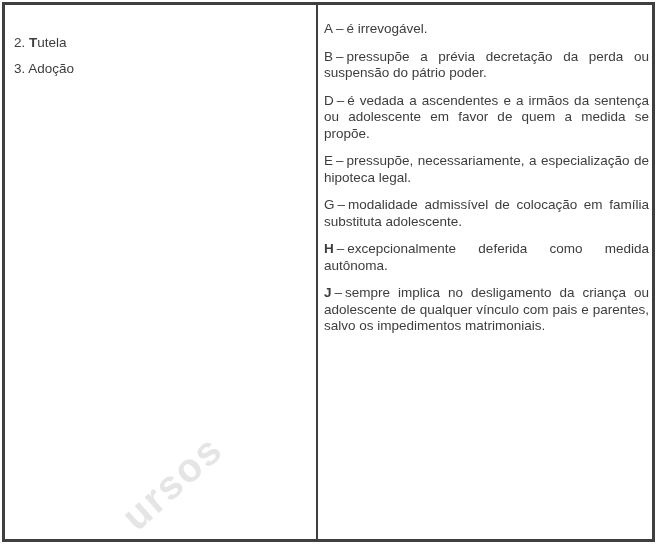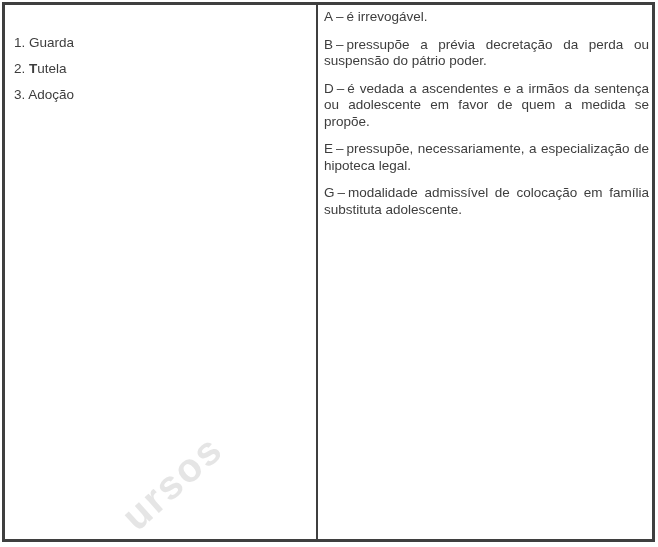--- a/index.html
+++ b/index.html
@@ -47,21 +47,21 @@
   }
   .left-item {
     font-size: 13.5px;
     line-height: 16px;
     margin-bottom: 10px;
     white-space: nowrap;
   }
   .left-item .b { font-weight: bold; }
   .right-cell {
     flex: 1 1 auto;
-    padding: 4px 3px 0 6px;
+    padding: 16px 3px 0 6px;
     overflow: hidden;
     border-radius: 12px;
   }
   .rp {
     font-size: 13.5px;
     line-height: 16.5px;
     margin: 0 0 11px 0;
     text-align: justify;
   }
   .rp .key[data-bold="true"] { font-weight: bold; }
@@ -70,27 +70,28 @@
 </head>
 <body>
 
 <div class="page">
 
   <div class="watermark">ursos</div>
 
   <div class="match-table">
 
     <div class="left-cell">
-      <div class="left-item"><span>1. Guarda</span><span class="b"></span><span></span></div>
       <div class="left-item"><span>2. </span><span class="b">T</span><span>utela</span></div>
       <div class="left-item"><span>3. Adoção</span><span class="b"></span><span></span></div>
     </div>
 
     <div class="right-cell">
       <p class="rp"><span class="key" data-bold="false">A</span><span class="sep">–</span><span class="txt">é irrevogável.</span></p>
       <p class="rp"><span class="key" data-bold="false">B</span><span class="sep">–</span><span class="txt">pressupõe a prévia decretação da perda ou suspensão do pátrio poder.</span></p>
       <p class="rp"><span class="key" data-bold="false">D</span><span class="sep">–</span><span class="txt">é vedada a ascendentes e a irmãos da sentença ou adolescente em favor de quem a medida se propõe.</span></p>
       <p class="rp"><span class="key" data-bold="false">E</span><span class="sep">–</span><span class="txt">pressupõe, necessariamente, a especialização de hipoteca legal.</span></p>
       <p class="rp"><span class="key" data-bold="false">G</span><span class="sep">–</span><span class="txt">modalidade admissível de colocação em família substituta adolescente.</span></p>
+      <p class="rp"><span class="key" data-bold="true">H</span><span class="sep">–</span><span class="txt">excepcionalmente deferida como medida autônoma.</span></p>
+      <p class="rp"><span class="key" data-bold="true">J</span><span class="sep">–</span><span class="txt">sempre implica no desligamento da criança ou adolescente de qualquer vínculo com pais e parentes, salvo os impedimentos matrimoniais.</span></p>
     </div>
 
   </div>
 </div>
 
 </body></html>

